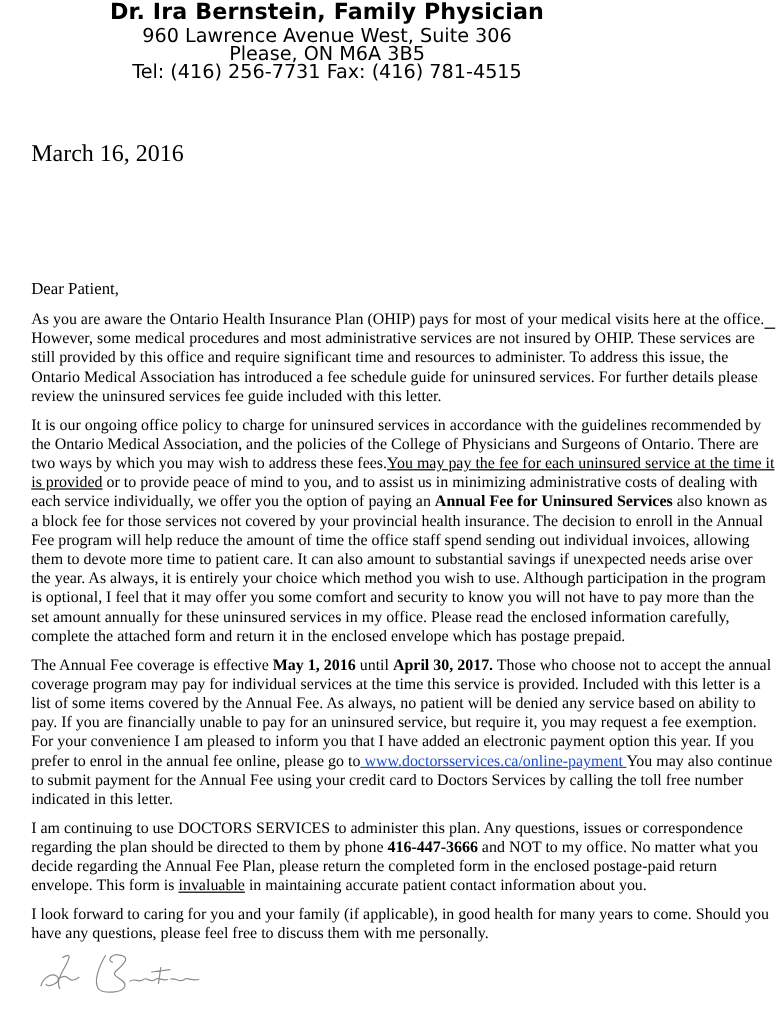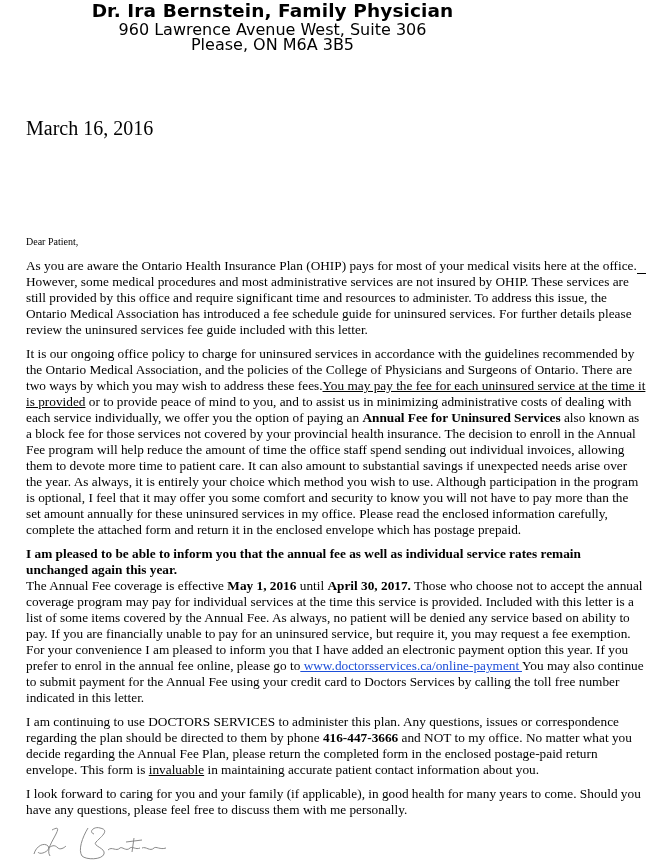--- a/index.html
+++ b/index.html
@@ -3,51 +3,51 @@
 <meta charset="utf-8">
 <style>
   html, body { margin: 0; padding: 0; background: #ffffff; }
   body { width: 650px; height: 860px; overflow: hidden; position: relative; color: #000; }
   .letterhead { position: absolute; top: 0; left: 0; width: 545px; text-align: center; font-family: "DejaVu Sans", sans-serif; }
   .lh-name { font-size: 18.5px; font-weight: bold; line-height: 22px; margin-top: 0px; letter-spacing: 0.1px; }
   .lh-line { font-size: 16px; line-height: 15px; }
   .date { position: absolute; top: 117px; left: 26px; font-family: "Liberation Serif", serif; font-size: 20px; }
   .content { position: absolute; top: 234px; left: 26px; width: 620px; font-family: "Liberation Serif", serif; font-size: 13.3px; line-height: 16px; }
   .content p { margin: 0; }
-  .salutation { font-size: 10px; margin-bottom: 8px !important; }
+  .salutation { font-size: 14px; margin-bottom: 8px !important; }
   .gap { margin-bottom: 8px !important; }
   .bold { font-weight: bold; }
   .ul { text-decoration: underline; }
   .link { text-decoration: underline; color: #1d4ed8; }
   .closing { margin-top: 8px !important; }
   .signature { height: 44px; position: relative; }
   .signature svg { position: absolute; left: 0; top: 2px; }
   .edge-mark { position: absolute; left: 637px; top: 273px; width: 9px; height: 1px; background: #000; }
 </style>
 </head>
 <body>
 
 <div class="letterhead">
   <div class="lh-name">Dr. Ira Bernstein, Family Physician</div>
   <div class="lh-line">960 Lawrence Avenue West, Suite 306</div>
   <div class="lh-line">Please, ON M6A 3B5</div>
+  <div class="lh-line">Tel: (416) 256-7731 Fax: (416) 781-4515</div>
 </div>
 
 <div class="date">March 16, 2016</div>
 
 <div class="edge-mark"></div>
 
 <div class="content">
   <p class="salutation">Dear Patient,</p>
 
   <p class="gap">As you are aware the Ontario Health Insurance Plan (OHIP) pays for most of your medical visits here at the office. However, some medical procedures and most administrative services are not insured by OHIP. These services are still provided by this office and require significant time and resources to administer.  To address this issue, the Ontario Medical Association has introduced a fee schedule guide for uninsured services.  For further details please review the uninsured services fee guide included with this letter.</p>
 
   <p class="gap"><span>It is our ongoing office policy to charge for uninsured services in accordance with the guidelines recommended by the Ontario Medical Association, and the policies of the College of Physicians and Surgeons of Ontario.  There are two ways by which you may wish to address these fees.</span><span class="ul">You may pay the fee for each uninsured service at the time it is provided</span><span> or to provide peace of mind to you, and to assist us in minimizing administrative costs of dealing with each service individually, we offer you the option of paying an </span><span class="bold">Annual Fee for Uninsured Services</span><span> also known as a block fee for those services  not covered by your provincial health insurance.  The decision to enroll in the Annual Fee program will help reduce the amount of time the office staff spend sending out individual invoices, allowing them to devote more time to patient care.  It can also amount to substantial savings if unexpected needs arise over the year.  As always, it is entirely your choice which method you wish to use. Although participation in the program is optional, I feel that it may offer you some comfort and security to know you will not have to pay more than the set amount annually for these uninsured services in my office.  Please read the enclosed information carefully, complete the attached form and return it in the enclosed envelope which has postage prepaid.</span></p>
 
-  <p class="bold">I am pleased to be able to inform you that the annual fee as well as individual service rates remain unchanged again this year.</p>
   <p><span>The Annual Fee coverage is effective </span><span class="bold">May 1, 2016</span><span> until </span><span class="bold">April 30, 2017.</span><span> Those who choose not to accept the annual coverage program may pay for individual services at the time this service is provided.  Included with this letter is a list of some items covered by the Annual Fee.  As always, no patient will be denied any service based on ability to pay.  If you are financially unable to pay for an uninsured service, but require it, you may request a fee exemption.</span></p>
   <p class="gap"><span>For your convenience I am pleased to inform you that I have added an electronic payment option this year.  If you prefer to enrol in the annual fee online, please go to</span><a class="link"> www.doctorsservices.ca/online-payment </a><span> You may also continue to submit payment for the Annual Fee using your credit card to Doctors Services by calling the toll free number indicated in this letter.</span></p>
 
   <p class="gap"><span>I am continuing to use DOCTORS SERVICES to administer this plan.  Any questions, issues or correspondence regarding the plan should be directed to them by phone </span><span class="bold">416-447-3666</span><span> and NOT to my office.  No matter what you decide regarding the Annual Fee Plan, please return the completed form in the enclosed postage-paid return envelope.  This form is </span><span class="ul">invaluable</span><span> in maintaining accurate patient contact information about you.</span></p>
 
   <p>I look forward to caring for you and your family (if applicable), in good health for many years to come.  Should you have any questions, please feel free to discuss them with me personally.</p>
 
 
   <div class="signature">
     <svg width="160" height="44" viewBox="0 0 160 44">

